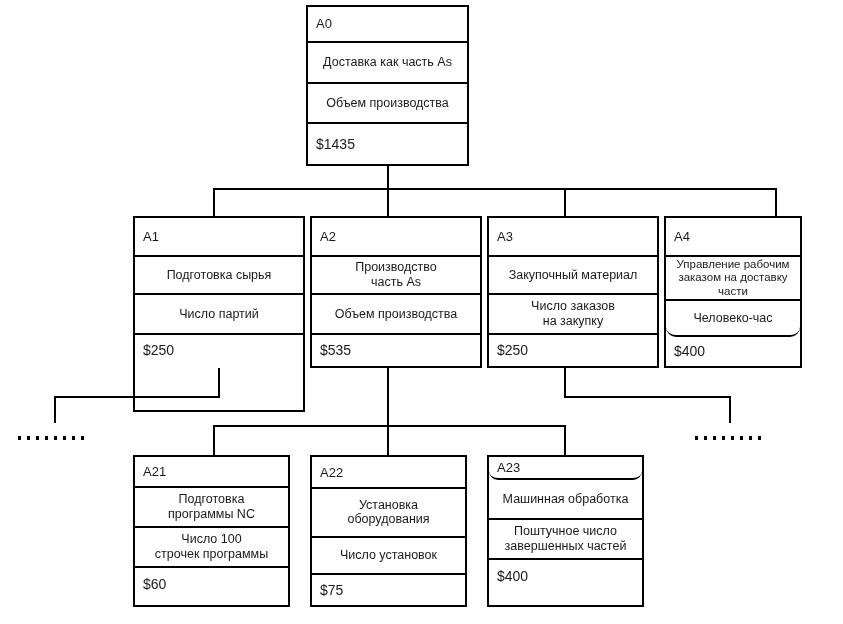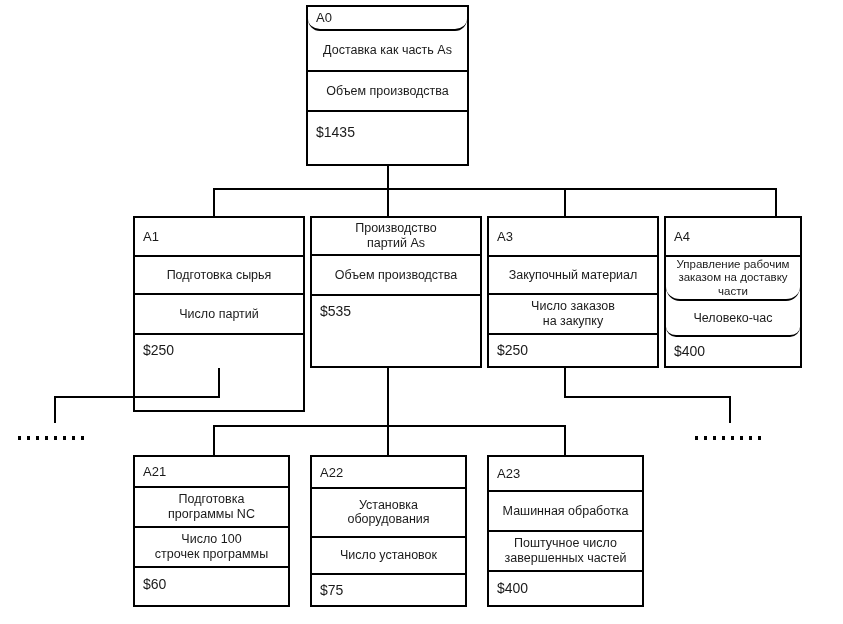--- a/index.html
+++ b/index.html
@@ -83,21 +83,21 @@
       rgba(0,0,0,0) 3px, rgba(0,0,0,0) 9px
     );
   }
 </style>
 </head>
 <body>
 
 <div id="canvas">
 
   <div class="node" style="left:306px; top:5px; width:163px; height:161px;">
-    <div class="cell id divider" style="height:24px;border-radius:16px;">
+    <div class="cell id divider" style="height:36px;">
       <span>A0</span>
     </div>
     <div class="cell ctr divider" style="height:41px;">
       <span>Доставка как часть As</span>
     </div>
     <div class="cell ctr divider" style="height:40px;">
       <span>Объем производства</span>
     </div>
     <div class="cell cost" style="height:40px;">
       <span>$1435</span>
@@ -120,23 +120,26 @@
     </div>
     <div class="cell ctr divider" style="height:40px;">
       <span>Число партий</span>
     </div>
     <div class="cell cost" style="height:31px;">
       <span>$250</span>
     </div>
   </div>
 
   <div class="node" style="left:310px; top:216px; width:172px; height:152px;">
+    <div class="cell id divider" style="height:39px;">
+      <span>A2</span>
+    </div>
     <div class="cell ctr divider" style="height:38px;">
       <span>Производство
-партий As</span>
+часть As</span>
     </div>
     <div class="cell ctr divider" style="height:40px;">
       <span>Объем производства</span>
     </div>
     <div class="cell cost" style="height:31px;">
       <span>$535</span>
     </div>
   </div>
 
   <div class="node" style="left:487px; top:216px; width:172px; height:152px;">
@@ -152,21 +155,21 @@
     </div>
     <div class="cell cost" style="height:31px;">
       <span>$250</span>
     </div>
   </div>
 
   <div class="node" style="left:664px; top:216px; width:138px; height:152px;">
     <div class="cell id divider" style="height:39px;">
       <span>A4</span>
     </div>
-    <div class="cell ctr divider" style="height:44px; font-size:11.5px;border-radius:14px;">
+    <div class="cell ctr divider" style="height:44px; font-size:11.5px;">
       <span>Управление рабочим
 заказом на доставку
 части</span>
     </div>
     <div class="cell ctr divider" style="height:36px;border-radius:10px;">
       <span>Человеко-час</span>
     </div>
     <div class="cell cost" style="height:29px;">
       <span>$400</span>
     </div>
@@ -214,21 +217,21 @@
     </div>
     <div class="cell ctr divider" style="height:40px;">
       <span>Число установок</span>
     </div>
     <div class="cell cost" style="height:33px;">
       <span>$75</span>
     </div>
   </div>
 
   <div class="node" style="left:487px; top:455px; width:157px; height:152px;">
-    <div class="cell id divider" style="height:35px;">
+    <div class="cell id divider" style="height:23px;border-radius:9px;">
       <span>A23</span>
     </div>
     <div class="cell ctr divider" style="height:40px;">
       <span>Машинная обработка</span>
     </div>
     <div class="cell ctr divider" style="height:40px;">
       <span>Поштучное число
 завершенных частей</span>
     </div>
     <div class="cell cost" style="height:33px;">

